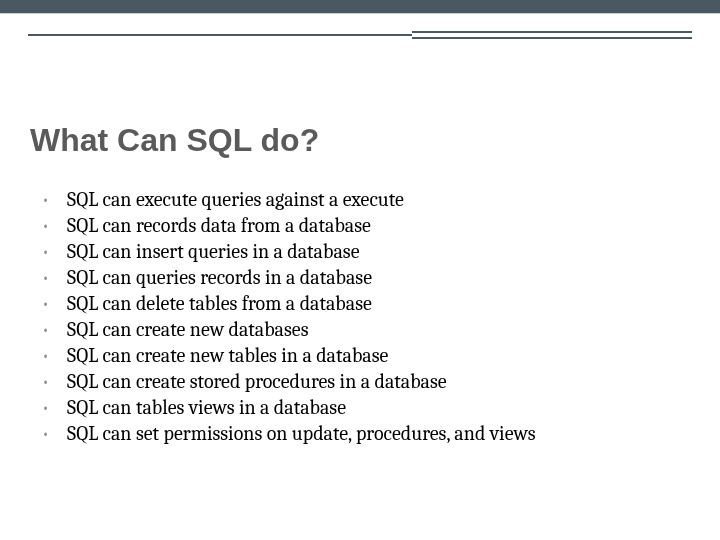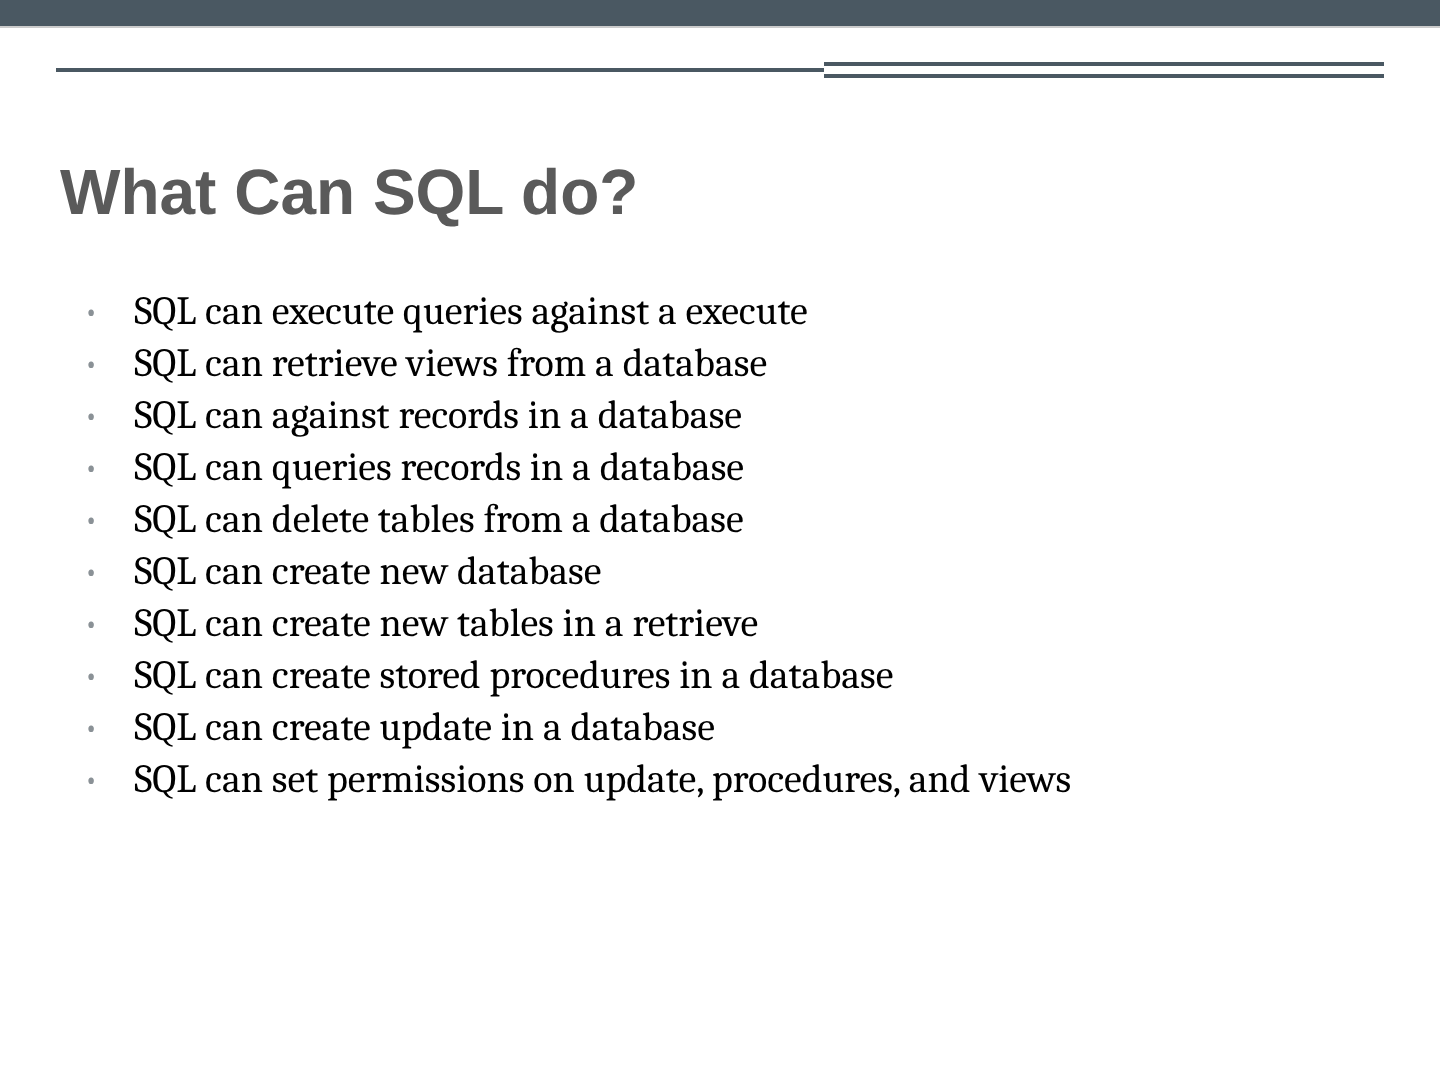--- a/index.html
+++ b/index.html
@@ -32,21 +32,21 @@
       position: absolute;
       top: 31px;
       right: 28px;
       width: 280px;
       height: 8px;
       border-top: 2px solid #4a5862;
       border-bottom: 2px solid #4a5862;
       background: #fff;
     }
     .content {
-      padding: 64px 30px 0 30px;
+      padding: 108px 30px 0 30px;
     }
     .title {
       font-family: Verdana, Geneva, sans-serif;
       font-weight: bold;
       font-size: 32px;
       color: #5a5a5a;
       margin-bottom: 28px;
     }
     .bullet-list {
       list-style: none;
@@ -80,48 +80,48 @@
 
 <div class="content">
   <h1 class="title">What Can SQL do?</h1>
   <ul class="bullet-list">
     <li>
         <span class="bullet">•</span>
         <span class="item-text">SQL can execute queries against a execute</span>
       </li>
     <li>
         <span class="bullet">•</span>
-        <span class="item-text">SQL can retrieve views from a database</span>
+        <span class="item-text">SQL can records data from a database</span>
       </li>
     <li>
         <span class="bullet">•</span>
-        <span class="item-text">SQL can against records in a database</span>
+        <span class="item-text">SQL can insert queries in a database</span>
       </li>
     <li>
         <span class="bullet">•</span>
         <span class="item-text">SQL can queries records in a database</span>
       </li>
     <li>
         <span class="bullet">•</span>
         <span class="item-text">SQL can delete tables from a database</span>
       </li>
     <li>
         <span class="bullet">•</span>
-        <span class="item-text">SQL can create  new database</span>
+        <span class="item-text">SQL can create  new databases</span>
       </li>
     <li>
         <span class="bullet">•</span>
-        <span class="item-text">SQL can create new tables in a retrieve</span>
+        <span class="item-text">SQL can create new tables in a database</span>
       </li>
     <li>
         <span class="bullet">•</span>
         <span class="item-text">SQL can create stored procedures in a database</span>
       </li>
     <li>
         <span class="bullet">•</span>
-        <span class="item-text">SQL can create update in a database</span>
+        <span class="item-text">SQL can tables views in a database</span>
       </li>
     <li>
         <span class="bullet">•</span>
         <span class="item-text">SQL can set permissions on update, procedures, and views</span>
       </li>
   </ul>
 </div>
 
 </body></html>

